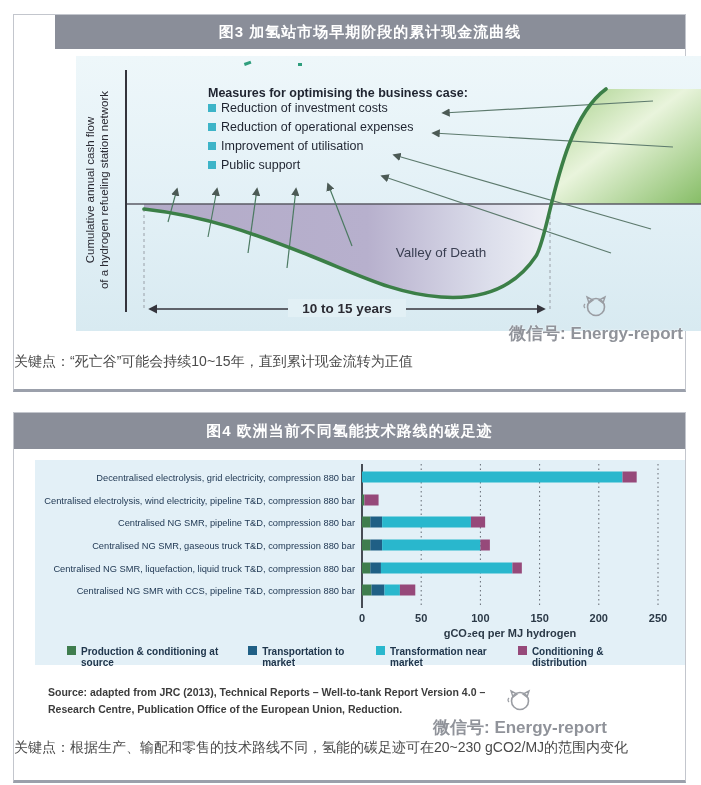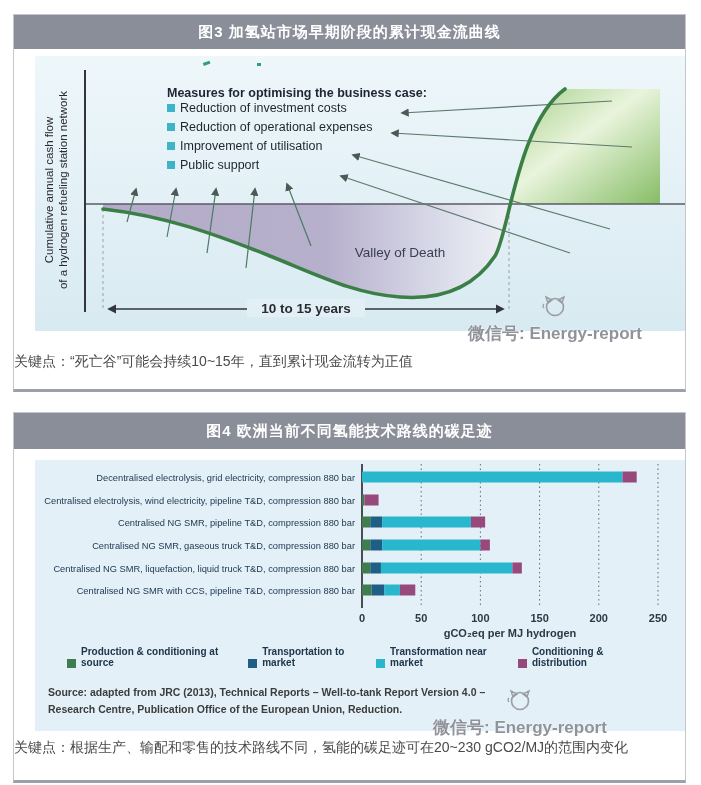--- a/index.html
+++ b/index.html
@@ -1,33 +1,33 @@
 <!DOCTYPE html>
 <html><head>
 <meta charset="utf-8">
 <style>
   html,body{margin:0;padding:0;background:#ffffff;}
   body{width:701px;height:785px;position:relative;font-family:"Liberation Sans",sans-serif;}
   .panel{position:absolute;left:13px;width:673px;background:#ffffff;
          border:1px solid #c3c6cd;border-bottom:3px solid #9ba0ab;box-sizing:border-box;}
-  #panel3{top:14px;height:378px;}
+  #panel3{top:14px;height:378px;padding-left:41px;}
   #panel4{top:412px;height:371px;}
   .panel-header{height:34px;background:#8a8e99;color:#ffffff;display:flex;align-items:center;justify-content:center;
                 font-size:15px;font-weight:bold;letter-spacing:1px;}
   .chart-wrap{position:relative;margin:7px 0 0 21px;width:650px;}
   #fig3-area{height:275px;background:linear-gradient(180deg,#eef7fa 0%,#e2f0f6 55%,#d8eaf1 100%);}
-  #fig4-area{height:271px;background:#e3f0f7;margin-top:11px;}
+  #fig4-area{height:205px;background:#e3f0f7;margin-top:11px;}
   .panel-caption{position:absolute;left:0;right:0;text-align:left;font-size:14px;color:#4a4a4a;}
   #panel3 .panel-caption{bottom:18px;}
   #panel4 .panel-caption{bottom:23px;margin-top:22px;}
   svg{display:block;}
   svg text{font-family:"Liberation Sans",sans-serif;}
   .legend-row{position:absolute;left:0;top:186px;width:650px;display:flex;justify-content:space-between;
               padding:0 28px 0 32px;box-sizing:border-box;}
-  .legend-item{display:flex;align-items:flex-end;gap:5px;font-size:10px;font-weight:bold;color:#20364c;}
+  .legend-item{display:flex;align-items:flex-start;gap:5px;font-size:10px;font-weight:bold;color:#20364c;}
   .legend-swatch{width:9px;height:9px;flex:none;}
   .source-text{position:absolute;left:13px;top:224px;width:620px;font-size:10.5px;font-weight:600;
                color:#3c3c3c;line-height:17px;}
   .watermark{position:absolute;display:flex;align-items:center;gap:4px;color:#90939a;
              font-size:17px;font-weight:600;text-shadow:0 0 2px #ffffff;pointer-events:none;flex-direction:column;}
   #wm3{left:433px;top:238px;}
   #wm4{left:398px;top:228px;}
   .cat-logo{width:26px;height:24px;flex:none;}
 </style>
 </head>

